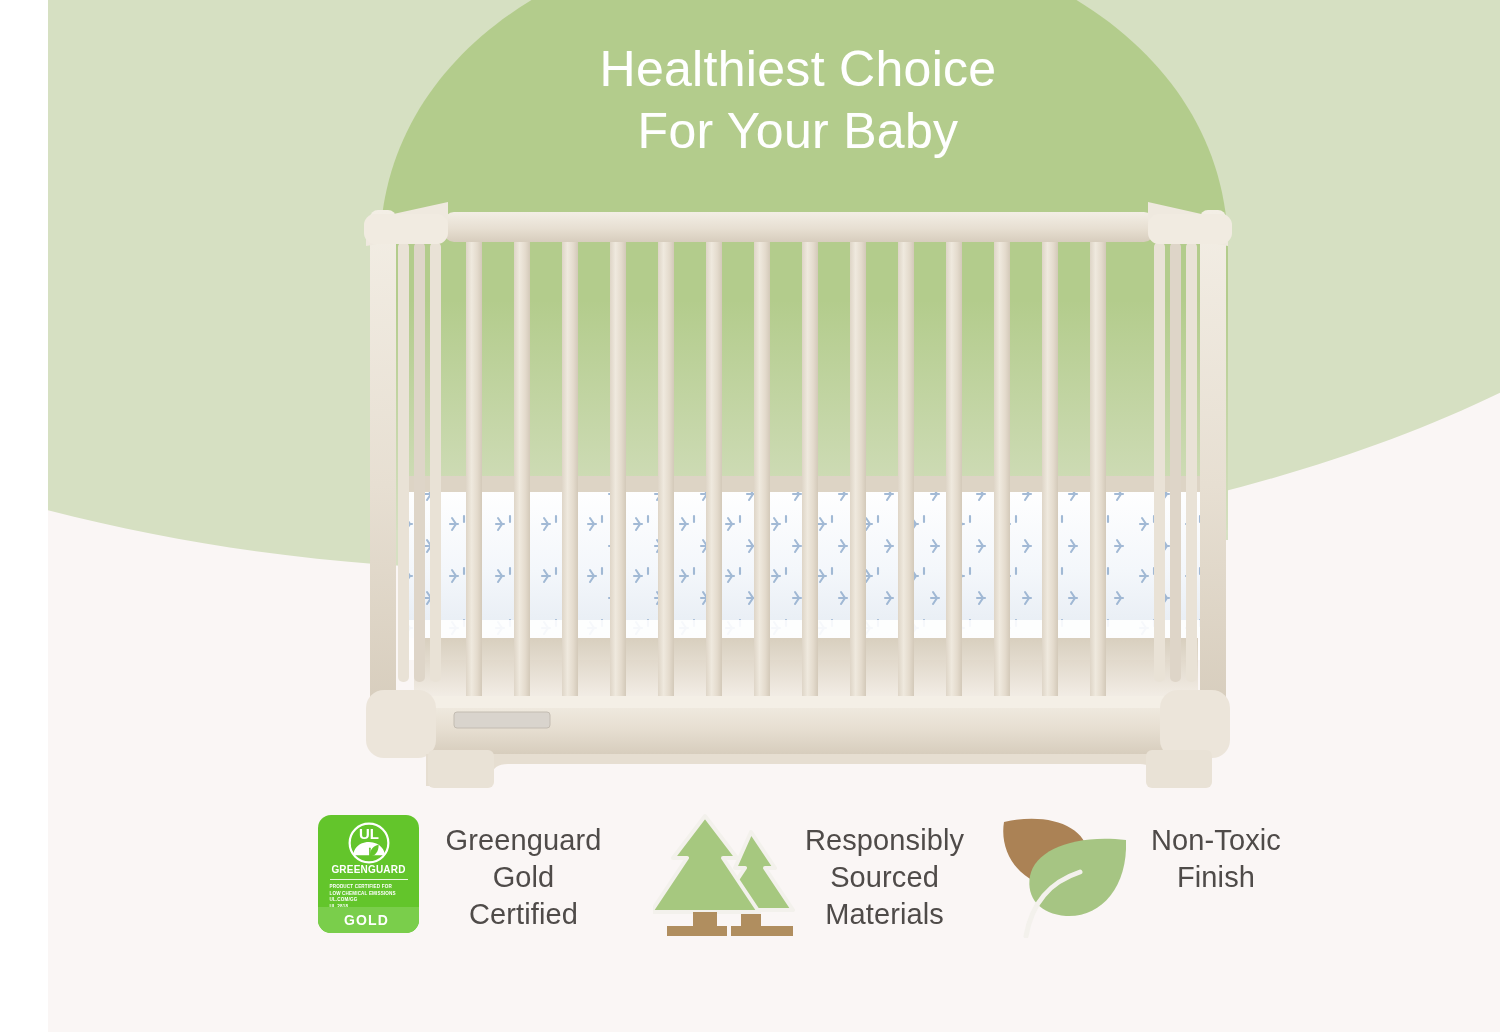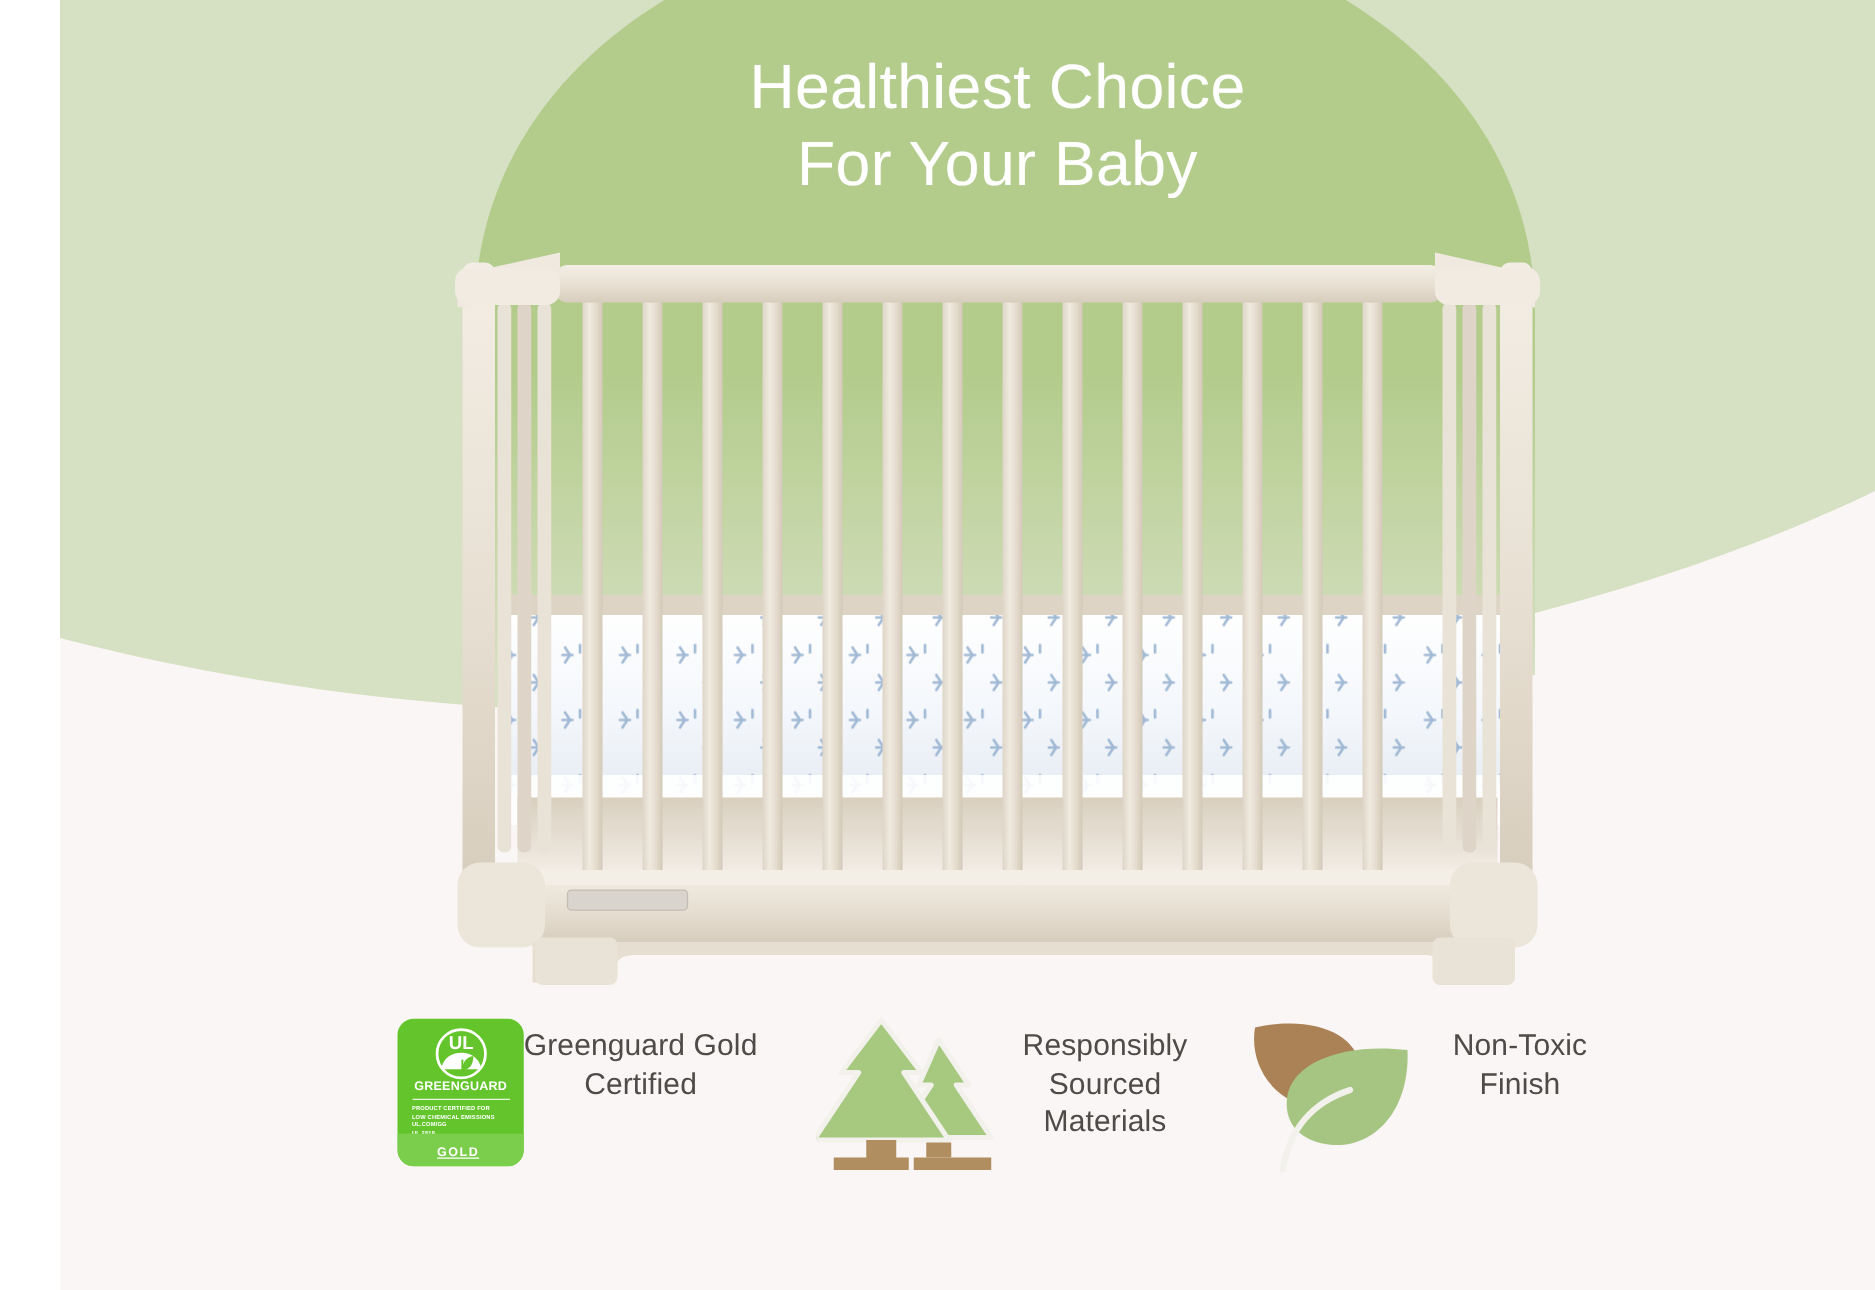--- a/index.html
+++ b/index.html
@@ -69,21 +69,21 @@
   .feature-icon {
     height: 132px;
     display: flex;
     align-items: center;
     justify-content: center;
   }
   .feature-label {
     margin-top: 14px;
     text-align: center;
     color: #4f4b49;
-    font-size: 24px;
+    font-size: 29px;
     line-height: 1.28;
     font-weight: 400;
     letter-spacing: 0.1px;
     white-space: pre-line;
   }
 
   
   .gg-badge {
     width: 101px;
     height: 118px;
@@ -122,24 +122,23 @@
     margin-top: 4px;
     width: 78px;
     text-align: left;
     white-space: pre-line;
   }
   .gg-gold {
     position: absolute;
     left: 0; right: 4px; bottom: 5px;
     text-align: center;
     color: #ffffff;
-    font-size: 10px;
+    font-size: 14px;
     font-weight: 700;
     letter-spacing: 1.2px;
-    text-decoration: underline;
   }
   .gg-goldbar {
     position: absolute;
     left: 0; right: 0; bottom: 0;
     height: 26px;
     background: #7ace4b;
   }
 </style>
 </head>
 <body>

